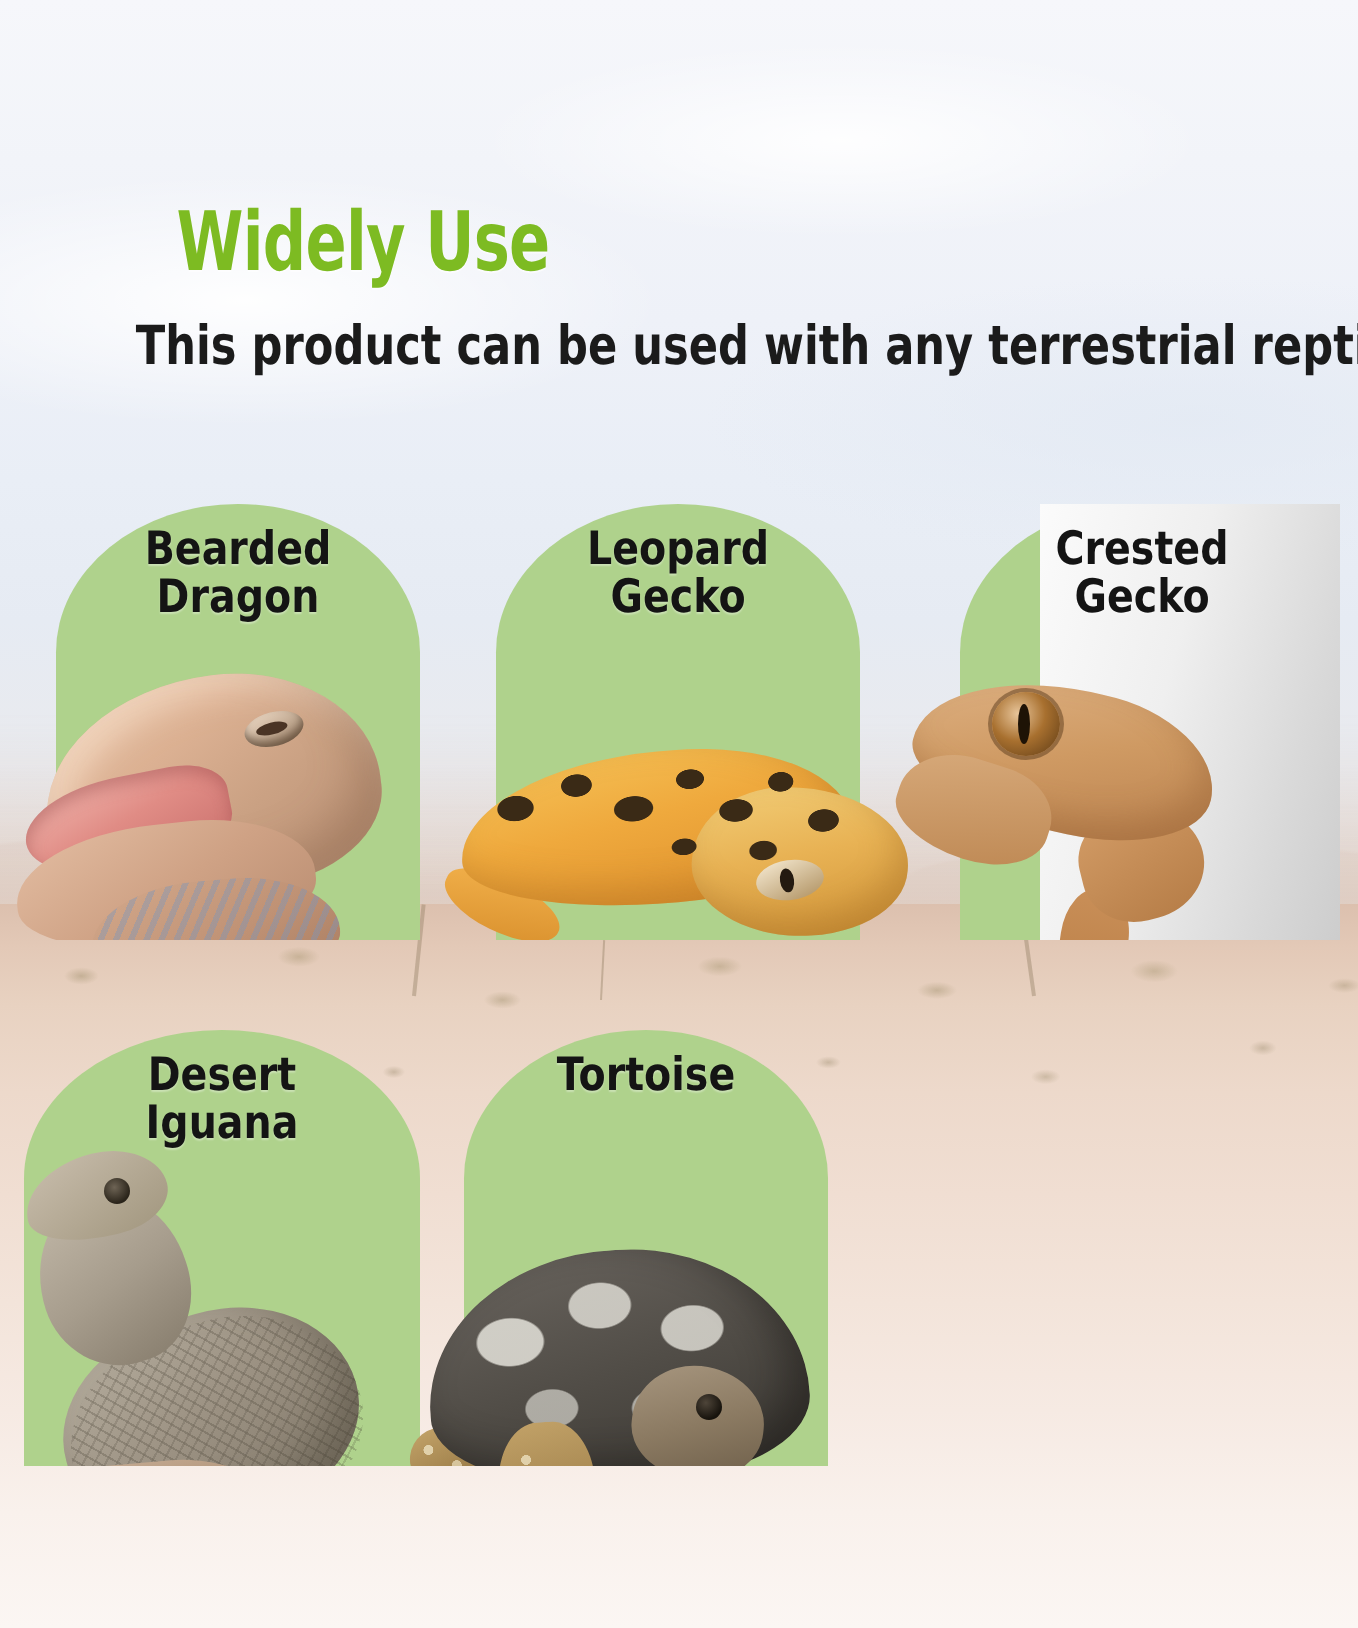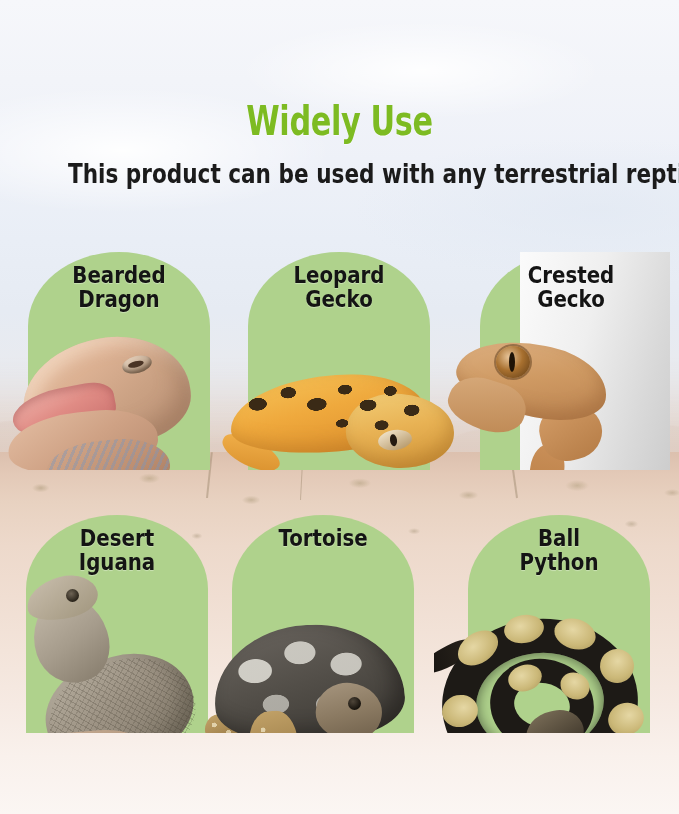--- a/index.html
+++ b/index.html
@@ -118,21 +118,20 @@
   }
   .bg-twig.t1 { left: 206px; top: 452px; width: 2px; height: 46px; transform: rotate(6deg); }
   .bg-twig.t2 { left: 516px; top: 458px; width: 2px; height: 40px; transform: rotate(-8deg); }
   .bg-twig.t3 { left: 300px; top: 470px; width: 1px; height: 30px; transform: rotate(3deg); }
 
   
   .headings {
     position: absolute;
     left: 0; right: 0;
     top: 100px;
-    text-align: center;
     z-index: 5;
   }
 
   .title {
     font-family: "DejaVu Sans", sans-serif;
     font-weight: 700;
     font-size: 41px;
     line-height: 1.05;
     letter-spacing: -0.5px;
     color: #7dbb22;
@@ -552,21 +551,21 @@
       <div class="animal cg-tail"></div>
       <div class="animal cg-foot"></div>
       <div class="animal cg-body"></div>
       <div class="animal cg-snout"></div>
       <div class="animal cg-eye"></div>
     </div>
     <div class="card-label">Crested
 Gecko</div>
   </div>
 
-  <div class="card" style="left:26px; top:515px; width:182px; height:218px;">
+  <div class="card" style="left:12px; top:515px; width:198px; height:218px;">
     <div class="card-arch"></div>
     <div class="card-photo-clip">
       <div class="animal di-body"></div>
       <div class="animal di-scales"></div>
       <div class="animal di-neck"></div>
       <div class="animal di-head"></div>
       <div class="animal di-eye"></div>
       <div class="animal di-log"></div>
     </div>
     <div class="card-label">Desert
@@ -579,34 +578,14 @@
       <div class="to-leg l3"></div>
       <div class="animal to-shell"></div>
       <div class="to-leg l1"></div>
       <div class="to-leg l2"></div>
       <div class="animal to-head"></div>
       <div class="animal to-eye"></div>
     </div>
     <div class="card-label">Tortoise</div>
   </div>
 
-  <div class="card" style="left:468px; top:515px; width:182px; height:218px;">
-    <div class="card-arch"></div>
-    <div class="card-photo-clip">
-      <div class="animal bp-tail"></div>
-      <div class="bp-coil outer"></div>
-      <div class="bp-coil inner"></div>
-      <div class="bp-blotch bp-b1"></div>
-      <div class="bp-blotch bp-b2"></div>
-      <div class="bp-blotch bp-b3"></div>
-      <div class="bp-blotch bp-b4"></div>
-      <div class="bp-blotch bp-b5"></div>
-
-      <div class="bp-blotch bp-b9"></div>
-      <div class="bp-blotch bp-b10"></div>
-      <div class="bp-blotch bp-b11"></div>
-      <div class="animal bp-head"></div>
-    </div>
-    <div class="card-label">Ball
-Python</div>
-  </div>
 
 </div>
 
 </body></html>

